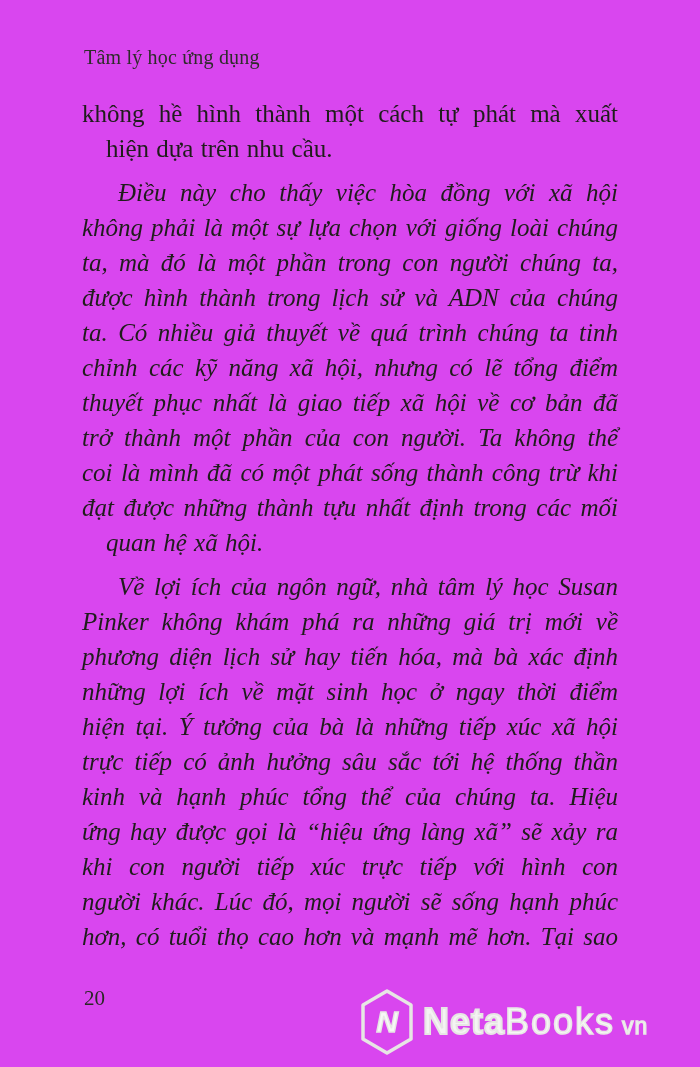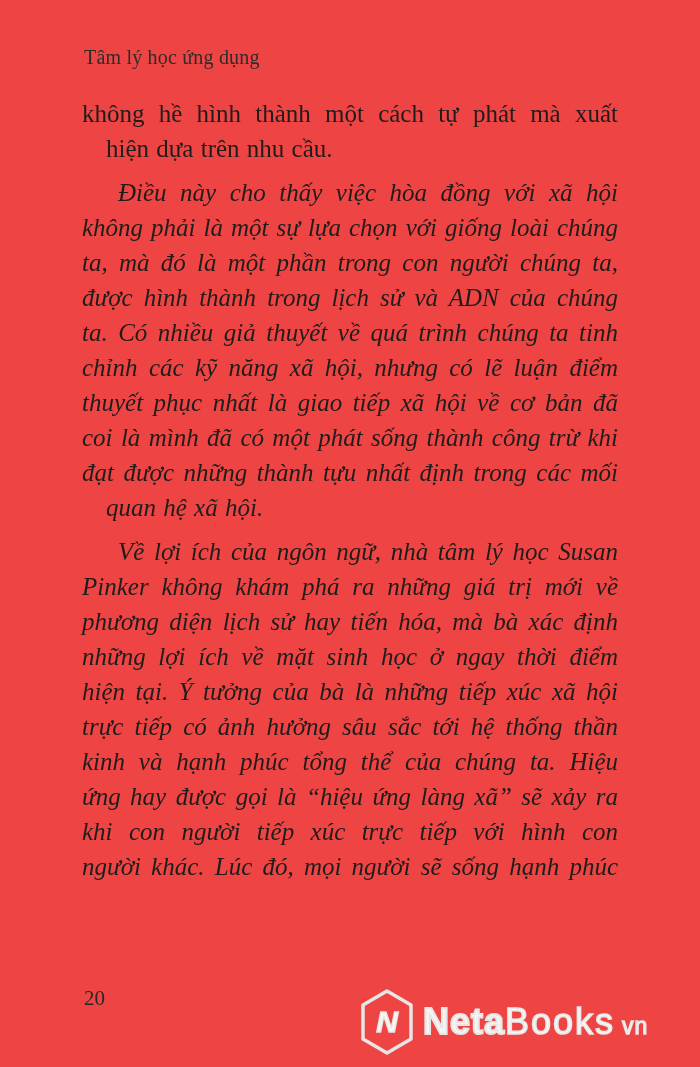--- a/index.html
+++ b/index.html
@@ -5,21 +5,21 @@
   html, body { margin: 0; padding: 0; }
   body {
     width: 700px; height: 1067px;
     background: #ffffff;
     font-family: "Liberation Serif", "DejaVu Serif", serif;
     overflow: hidden;
   }
   .page {
     position: relative;
     width: 700px; height: 1067px;
-    background: #ef4444;
+    background: #d946ef;
   }
   .running-header {
     position: absolute;
     left: 84px; top: 46px;
     font-size: 20px;
     color: #2e2c2a;
     letter-spacing: 0.2px;
   }
   .body-text {
     position: absolute;
@@ -93,37 +93,39 @@
       <div class="para">
         <div class="line first-line">không hề hình thành một cách tự phát mà xuất</div>
         <div class="line para-end">hiện dựa trên nhu cầu.</div>
       </div>
       <div class="para indent">
         <div class="line first-line">Điều này cho thấy việc hòa đồng với xã hội</div>
         <div class="line">không phải là một sự lựa chọn với giống loài chúng</div>
         <div class="line">ta, mà đó là một phần trong con người chúng ta,</div>
         <div class="line">được hình thành trong lịch sử và ADN của chúng</div>
         <div class="line">ta. Có nhiều giả thuyết về quá trình chúng ta tinh</div>
-        <div class="line">chỉnh các kỹ năng xã hội, nhưng có lẽ luận điểm</div>
+        <div class="line">chỉnh các kỹ năng xã hội, nhưng có lẽ tổng điểm</div>
         <div class="line">thuyết phục nhất là giao tiếp xã hội về cơ bản đã</div>
+        <div class="line">trở thành một phần của con người. Ta không thể</div>
         <div class="line">coi là mình đã có một phát sống thành công trừ khi</div>
         <div class="line">đạt được những thành tựu nhất định trong các mối</div>
         <div class="line para-end">quan hệ xã hội.</div>
       </div>
       <div class="para indent">
         <div class="line first-line">Về lợi ích của ngôn ngữ, nhà tâm lý học Susan</div>
         <div class="line">Pinker không khám phá ra những giá trị mới về</div>
         <div class="line">phương diện lịch sử hay tiến hóa, mà bà xác định</div>
         <div class="line">những lợi ích về mặt sinh học ở ngay thời điểm</div>
         <div class="line">hiện tại. Ý tưởng của bà là những tiếp xúc xã hội</div>
         <div class="line">trực tiếp có ảnh hưởng sâu sắc tới hệ thống thần</div>
         <div class="line">kinh và hạnh phúc tổng thể của chúng ta. Hiệu</div>
         <div class="line">ứng hay được gọi là “hiệu ứng làng xã” sẽ xảy ra</div>
         <div class="line">khi con người tiếp xúc trực tiếp với hình con</div>
         <div class="line">người khác. Lúc đó, mọi người sẽ sống hạnh phúc</div>
+        <div class="line">hơn, có tuổi thọ cao hơn và mạnh mẽ hơn. Tại sao</div>
       </div>
     </div>
 
   <div class="page-number">20</div>
 
   <div class="watermark">
     <svg class="wm-logo" width="54" height="66" viewBox="0 0 54 66">
       <polygon points="27,2 51,16 51,50 27,64 3,50 3,16" fill="none" stroke="#e7e6e4" stroke-width="3.5" stroke-linejoin="round"></polygon>
       <text x="27" y="43" text-anchor="middle" font-family="Liberation Sans, DejaVu Sans, sans-serif" font-size="30" font-weight="bold" font-style="italic" fill="#f7f7f6" stroke="#e7e6e4" stroke-width="1.4">N</text>
     </svg>

